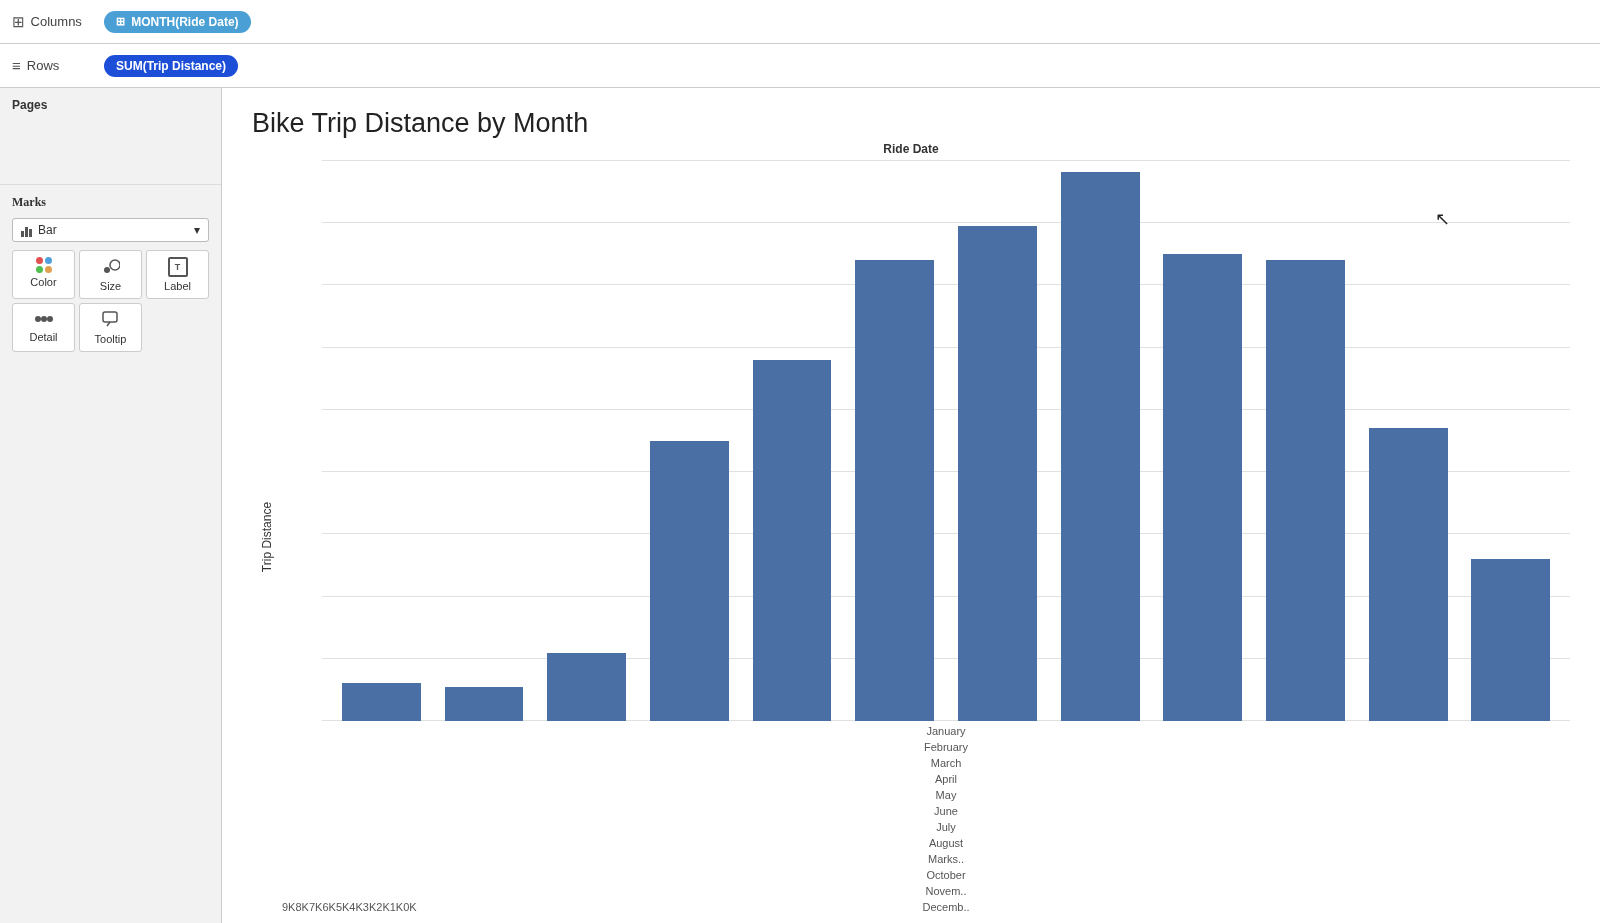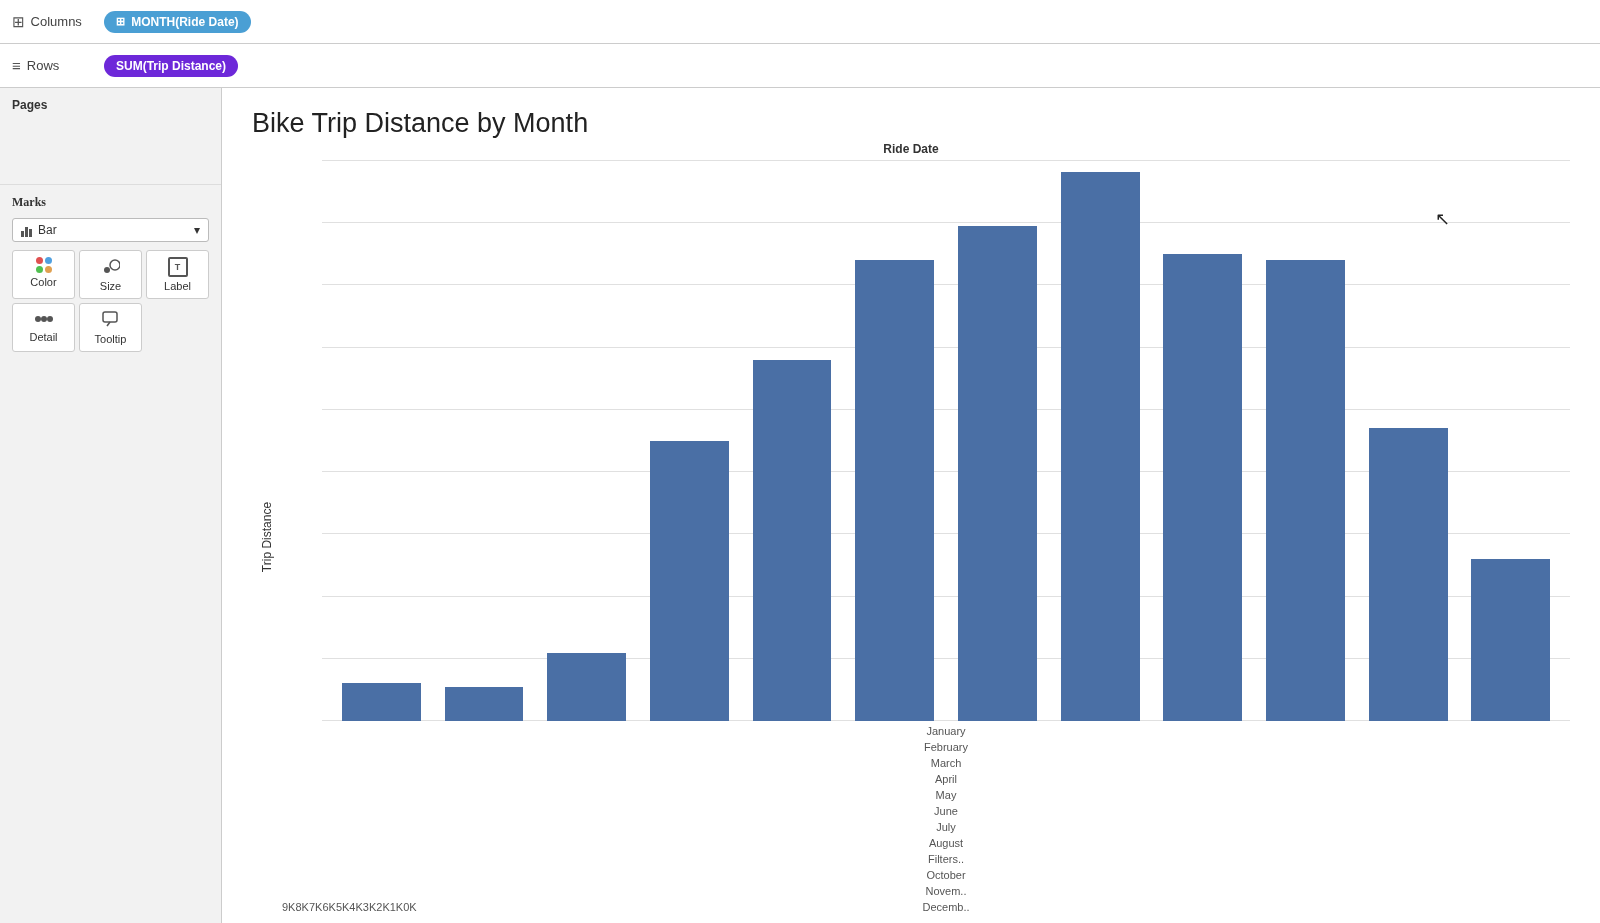--- a/index.html
+++ b/index.html
@@ -39,21 +39,21 @@
       align-items: center;
       gap: 6px;
       padding: 4px 12px;
       border-radius: 14px;
       font-size: 12px;
       font-weight: 600;
       color: #fff;
       cursor: pointer;
     }
     .pill-blue { background: #4a9fd4; }
-    .pill-green { background: #6d28d9; }
+    .pill-green { background: #1d4ed8; }
     .pill-icon { font-size: 11px; }
 
     
     .main-layout {
       display: flex;
       flex: 1;
       overflow: hidden;
     }
 
     
@@ -484,21 +484,21 @@
           </div>
           <div class="x-axis" id="x-axis">
           <div class="x-tick">January</div>
               <div class="x-tick">February</div>
               <div class="x-tick">March</div>
               <div class="x-tick">April</div>
               <div class="x-tick">May</div>
               <div class="x-tick">June</div>
               <div class="x-tick">July</div>
               <div class="x-tick">August</div>
-              <div class="x-tick">Filters..</div>
+              <div class="x-tick">Marks..</div>
               <div class="x-tick">October</div>
               <div class="x-tick">Novem..</div>
               <div class="x-tick">Decemb..</div>
             </div>
         </div>
       </div>
     </div>
   </div>
 
 </div>

